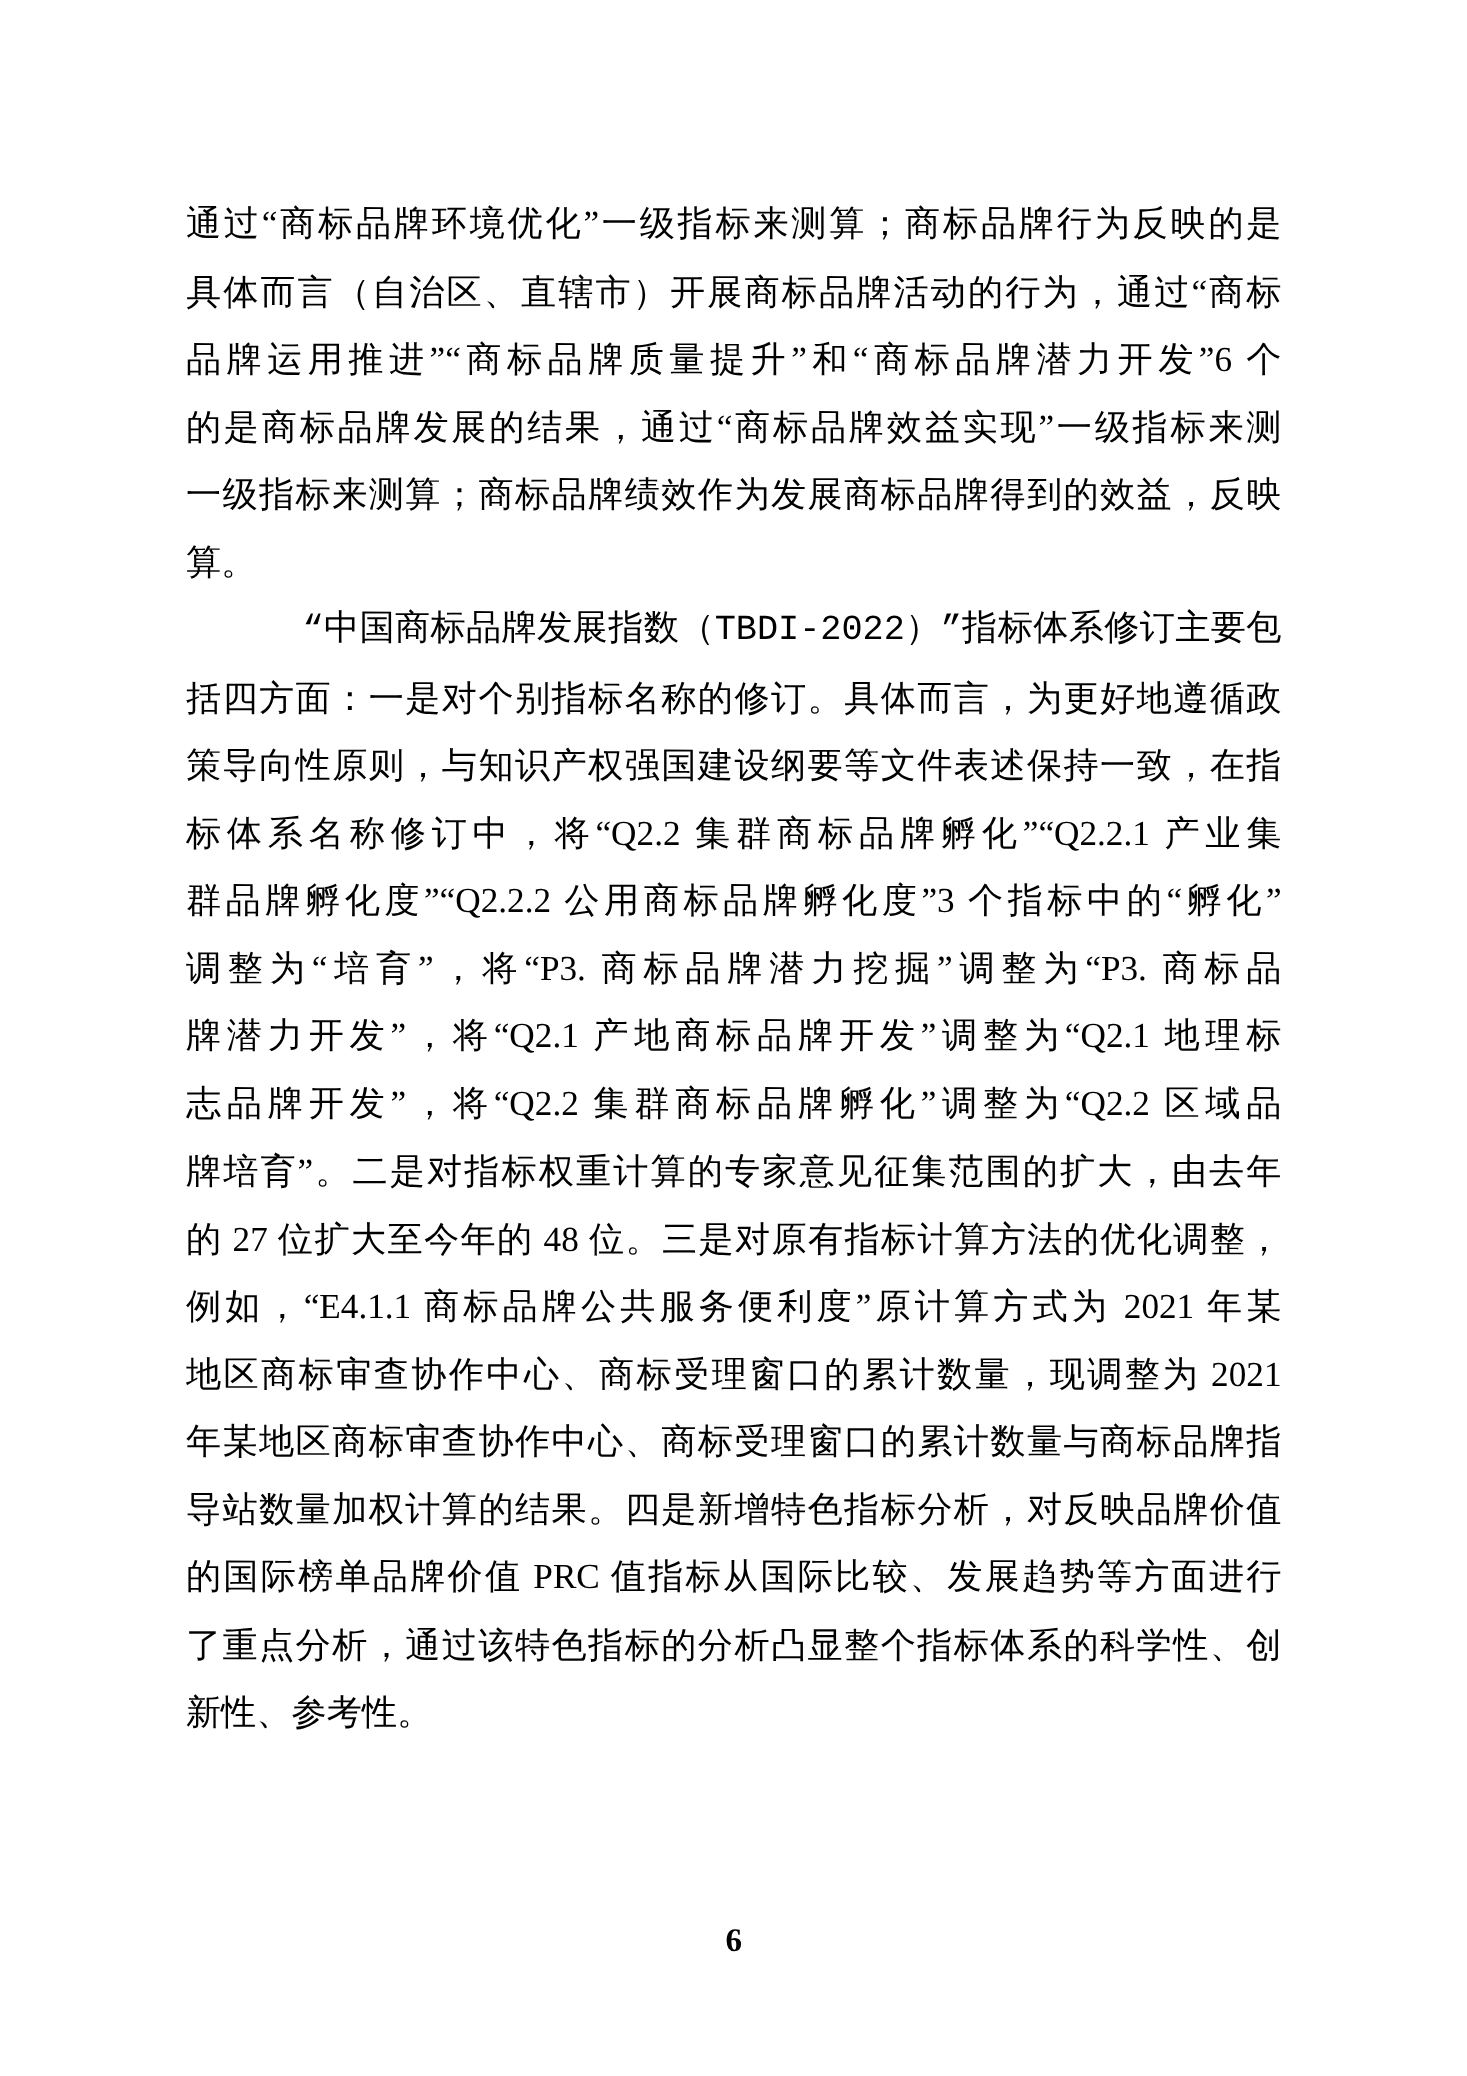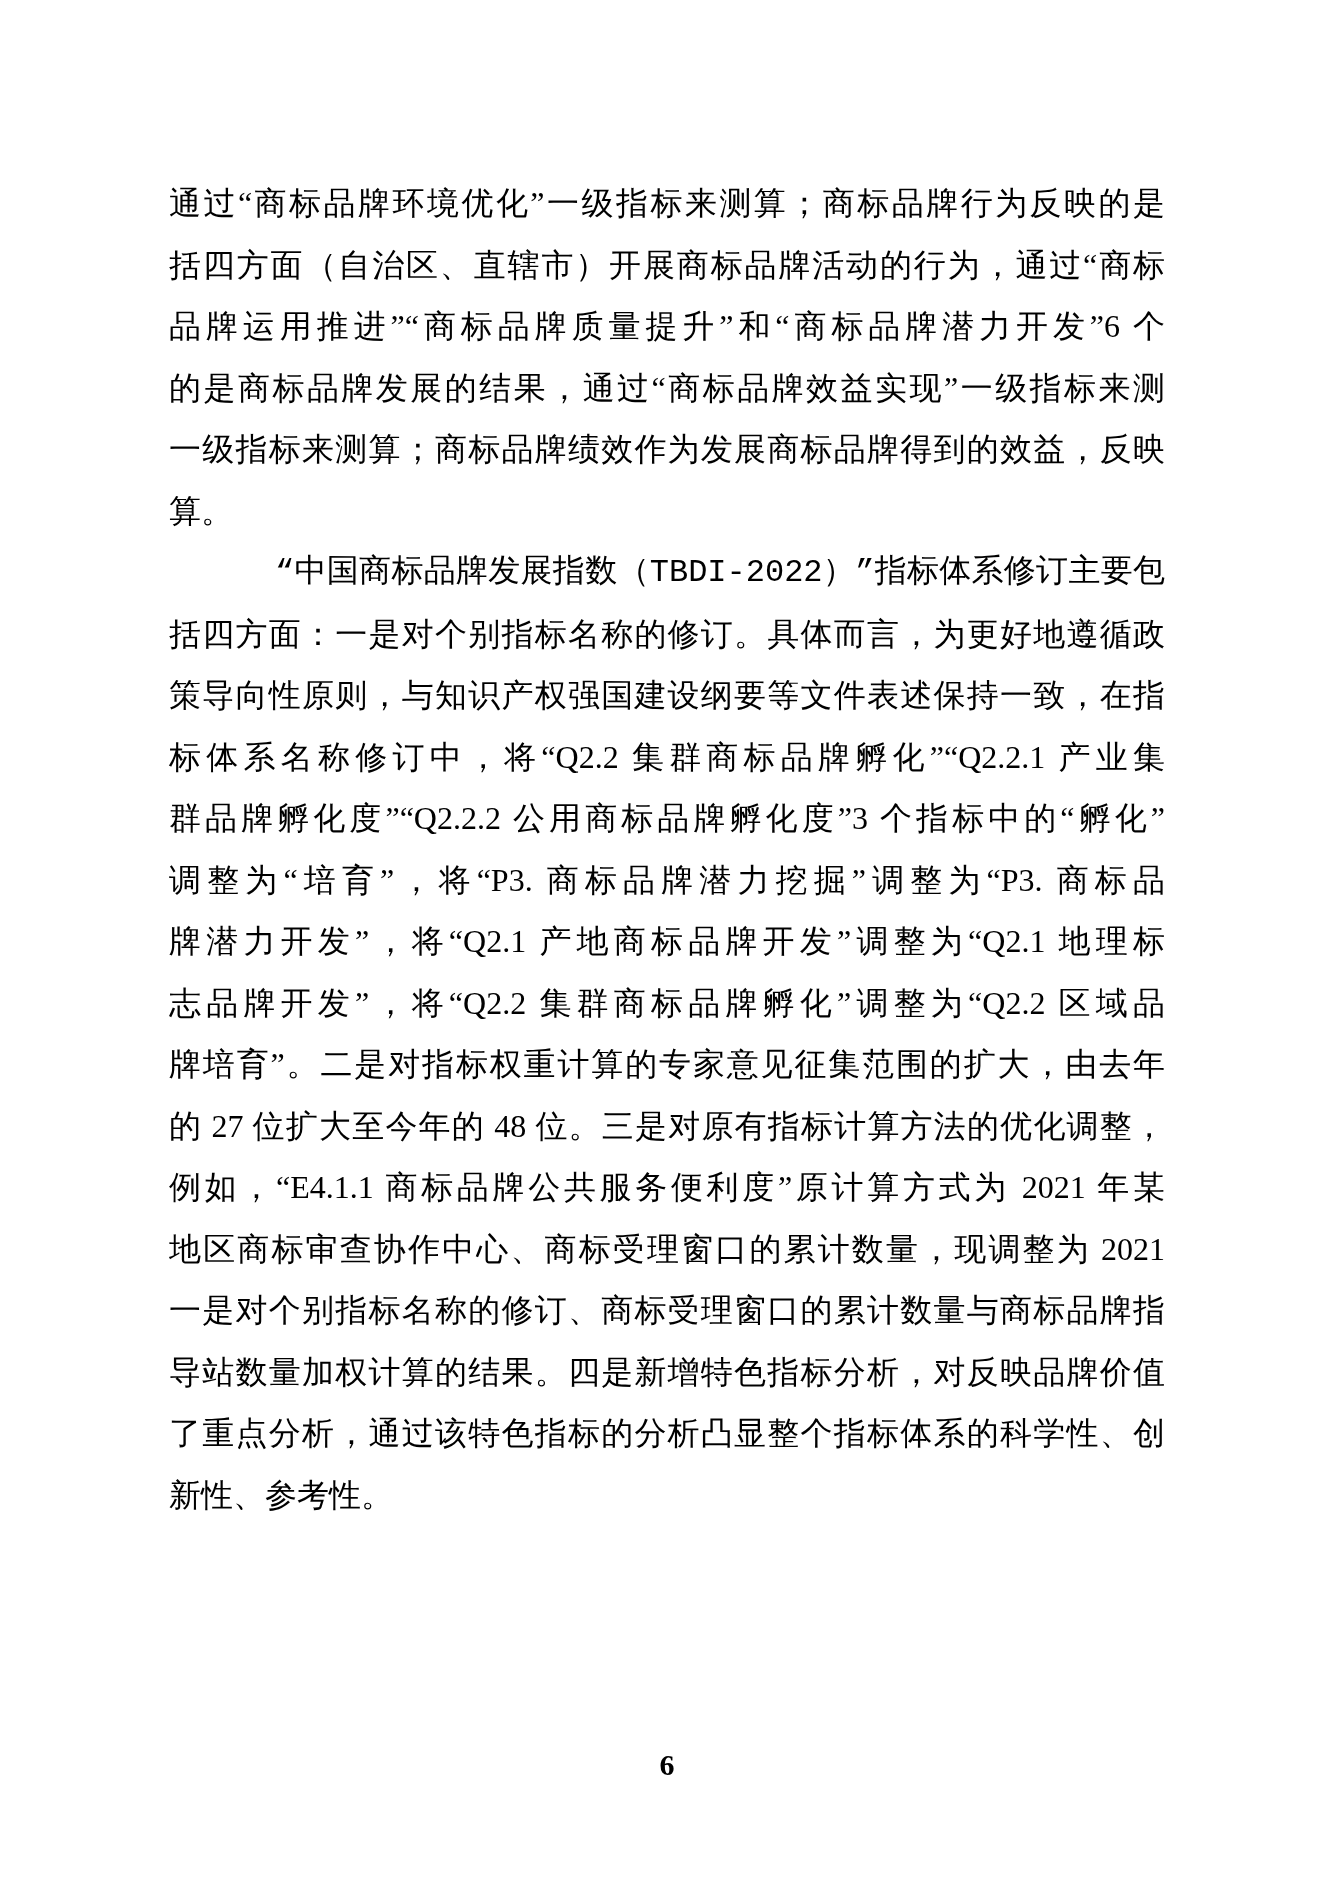--- a/index.html
+++ b/index.html
@@ -59,38 +59,39 @@
     font-weight: bold;
   }
 </style>
 </head>
 <body>
 
 <div class="page">
 
   <div class="text-block">
     <div class="line">通过“商标品牌环境优化”一级指标来测算；商标品牌行为反映的是</div>
-    <div class="line">括四方面（自治区、直辖市）开展商标品牌活动的行为，通过“商标</div>
+    <div class="line">具体而言（自治区、直辖市）开展商标品牌活动的行为，通过“商标</div>
     <div class="line">品牌运用推进”“商标品牌质量提升”和“商标品牌潜力开发”6 个</div>
     <div class="line">的是商标品牌发展的结果，通过“商标品牌效益实现”一级指标来测</div>
     <div class="line">一级指标来测算；商标品牌绩效作为发展商标品牌得到的效益，反映</div>
     <div class="line para-end">算。</div>
     <div class="line para-start">“中国商标品牌发展指数（TBDI-2022）”指标体系修订主要包</div>
     <div class="line">括四方面：一是对个别指标名称的修订。具体而言，为更好地遵循政</div>
     <div class="line">策导向性原则，与知识产权强国建设纲要等文件表述保持一致，在指</div>
     <div class="line">标体系名称修订中，将“Q2.2 集群商标品牌孵化”“Q2.2.1 产业集</div>
     <div class="line">群品牌孵化度”“Q2.2.2 公用商标品牌孵化度”3 个指标中的“孵化”</div>
     <div class="line">调整为“培育”，将“P3. 商标品牌潜力挖掘”调整为“P3. 商标品</div>
     <div class="line">牌潜力开发”，将“Q2.1 产地商标品牌开发”调整为“Q2.1 地理标</div>
     <div class="line">志品牌开发”，将“Q2.2 集群商标品牌孵化”调整为“Q2.2 区域品</div>
     <div class="line">牌培育”。二是对指标权重计算的专家意见征集范围的扩大，由去年</div>
     <div class="line">的 27 位扩大至今年的 48 位。三是对原有指标计算方法的优化调整，</div>
     <div class="line">例如，“E4.1.1 商标品牌公共服务便利度”原计算方式为 2021 年某</div>
     <div class="line">地区商标审查协作中心、商标受理窗口的累计数量，现调整为 2021</div>
-    <div class="line">一是对个别指标名称的修订、商标受理窗口的累计数量与商标品牌指</div>
+    <div class="line">年某地区商标审查协作中心、商标受理窗口的累计数量与商标品牌指</div>
     <div class="line">导站数量加权计算的结果。四是新增特色指标分析，对反映品牌价值</div>
+    <div class="line">的国际榜单品牌价值 PRC 值指标从国际比较、发展趋势等方面进行</div>
     <div class="line">了重点分析，通过该特色指标的分析凸显整个指标体系的科学性、创</div>
     <div class="line para-end">新性、参考性。</div>
   </div>
 
   <div class="page-number">6</div>
 
 </div>
 
 </body></html>

